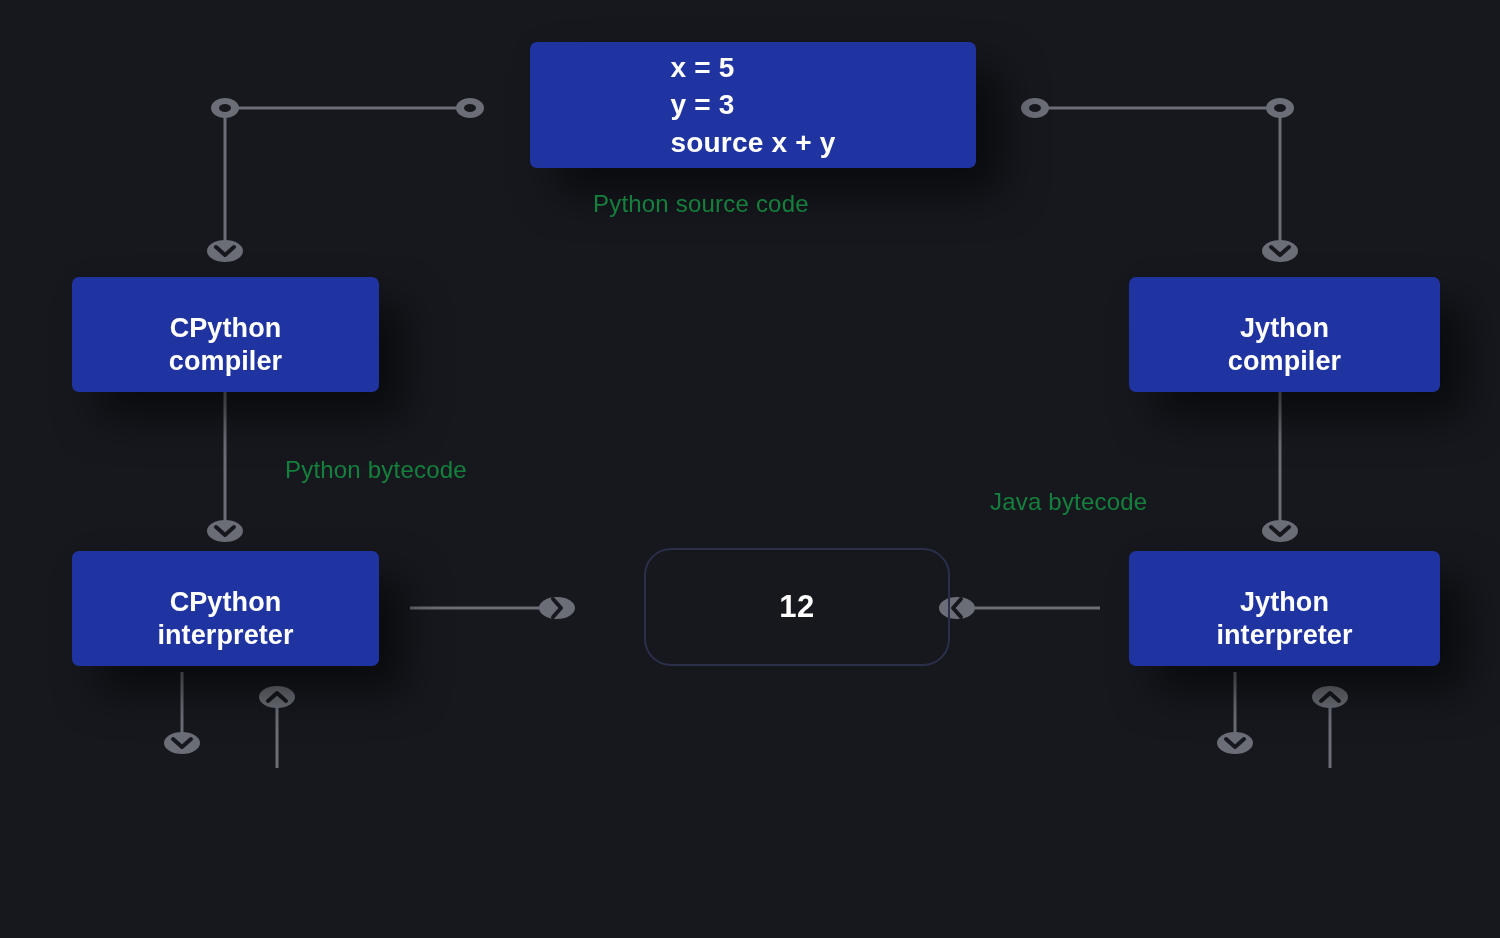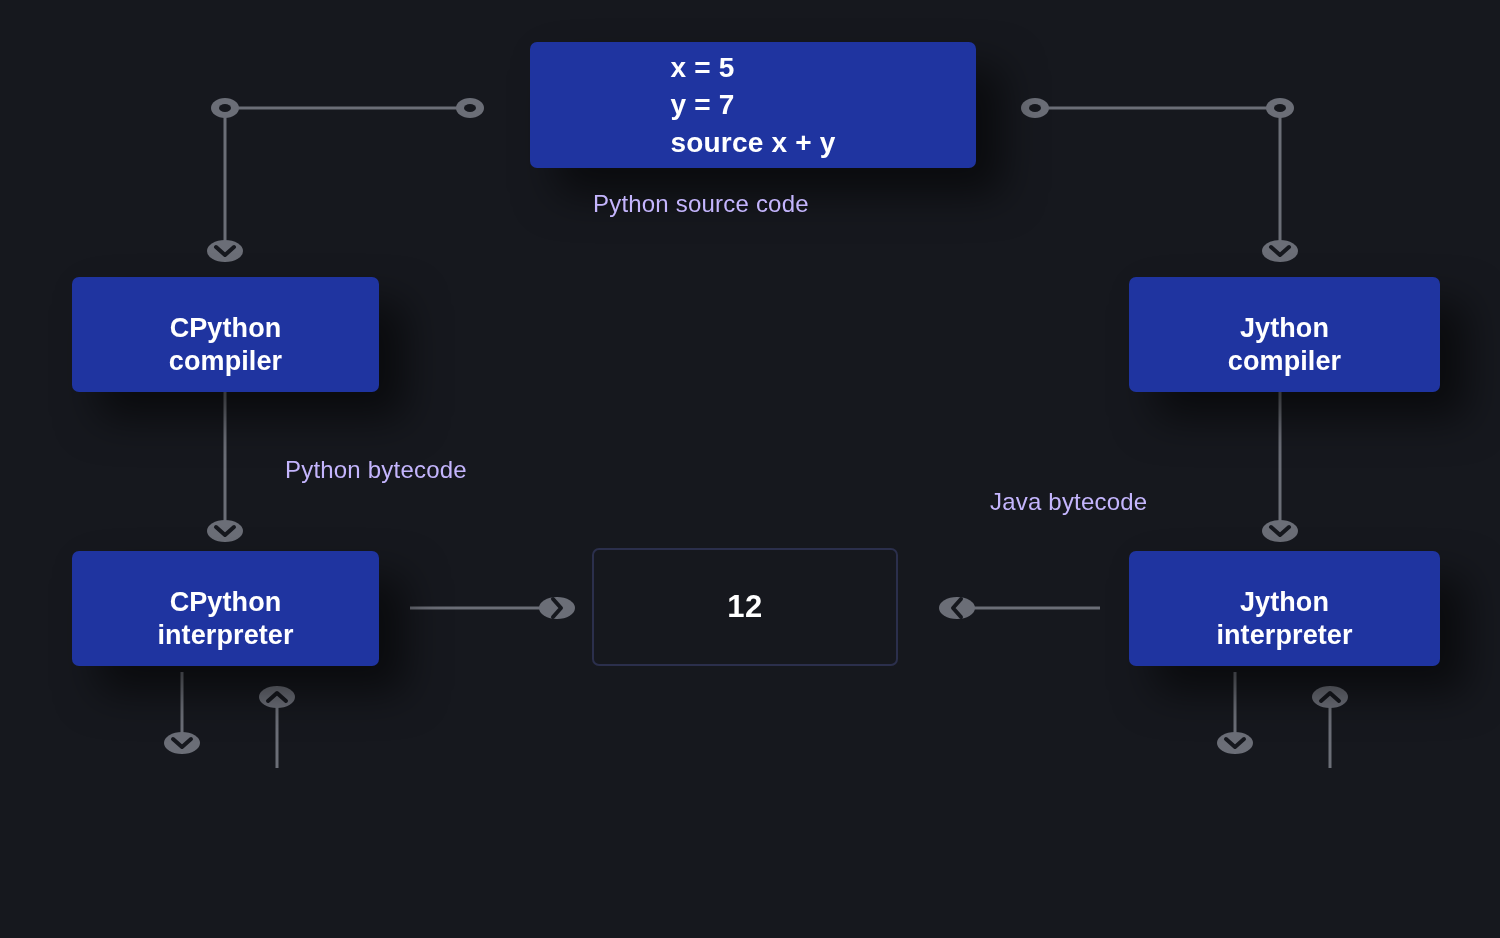--- a/index.html
+++ b/index.html
@@ -60,21 +60,21 @@
   .result-value {
     font-size: 31px;
     letter-spacing: 0.5px;
   }
   .vm-label {
     font-size: 27px;
     letter-spacing: 0.2px;
   }
   .edge-label {
     position: absolute;
-    color: #c4b5fd;
+    color: #15803d;
     font-size: 24px;
     letter-spacing: 0.2px;
     white-space: nowrap;
   }
   .watermark {
     position: absolute;
     display: flex;
     align-items: center;
     gap: 14px;
   }
@@ -142,21 +142,21 @@
     <path d="M1226 739 l9 8 l9 -8" fill="none" stroke="#16181e" stroke-width="4" stroke-linecap="round" stroke-linejoin="round"></path>
 
     <line x1="1330" y1="769" x2="1330" y2="702" stroke="#6b6e77" stroke-width="3"></line>
     <ellipse cx="1330" cy="697" rx="18" ry="11" fill="#6b6e77"></ellipse>
     <path d="M1321 701 l9 -8 l9 8" fill="none" stroke="#16181e" stroke-width="4" stroke-linecap="round" stroke-linejoin="round"></path>
   </svg>
 
   <div class="node blue" style="left:530px; top:42px; width:446px; height:126px;">
     <div class="code-lines">
       <div>x = 5</div>
-      <div>y = 7</div>
+      <div>y = 3</div>
       <div>source x + y</div>
     </div>
   </div>
   <div class="edge-label" style="left:593px; top:190px;">Python source code</div>
 
   <div class="node blue" style="left:72px; top:277px; width:307px; height:115px;">
     <div class="node-label">
       <div>CPython</div>
       <div>compiler</div>
     </div>
@@ -179,21 +179,21 @@
     </div>
   </div>
 
   <div class="node blue" style="left:1129px; top:551px; width:311px; height:115px;">
     <div class="node-label">
       <div>Jython</div>
       <div>interpreter</div>
     </div>
   </div>
 
-  <div class="node outline" style="left:592px; top:548px; width:306px; height:118px;">
+  <div class="node outline" style="left:644px; top:548px; width:306px; height:118px;border-radius:27px;">
     <div class="result-value">12</div>
   </div>
 
 
 
   <div class="watermark" style="left:632px; top:793px;">
     <svg width="56" height="58" viewBox="0 0 56 58">
       <path d="M4 10 L30 10 L8 30 L30 30 L4 50 L4 41 L14 33 L0 33 L22 14 L4 14 Z" fill="#23262f"></path>
       <path d="M2 8 L28 8 L26 14 L6 14 Z" fill="#23262f"></path>
     </svg>

